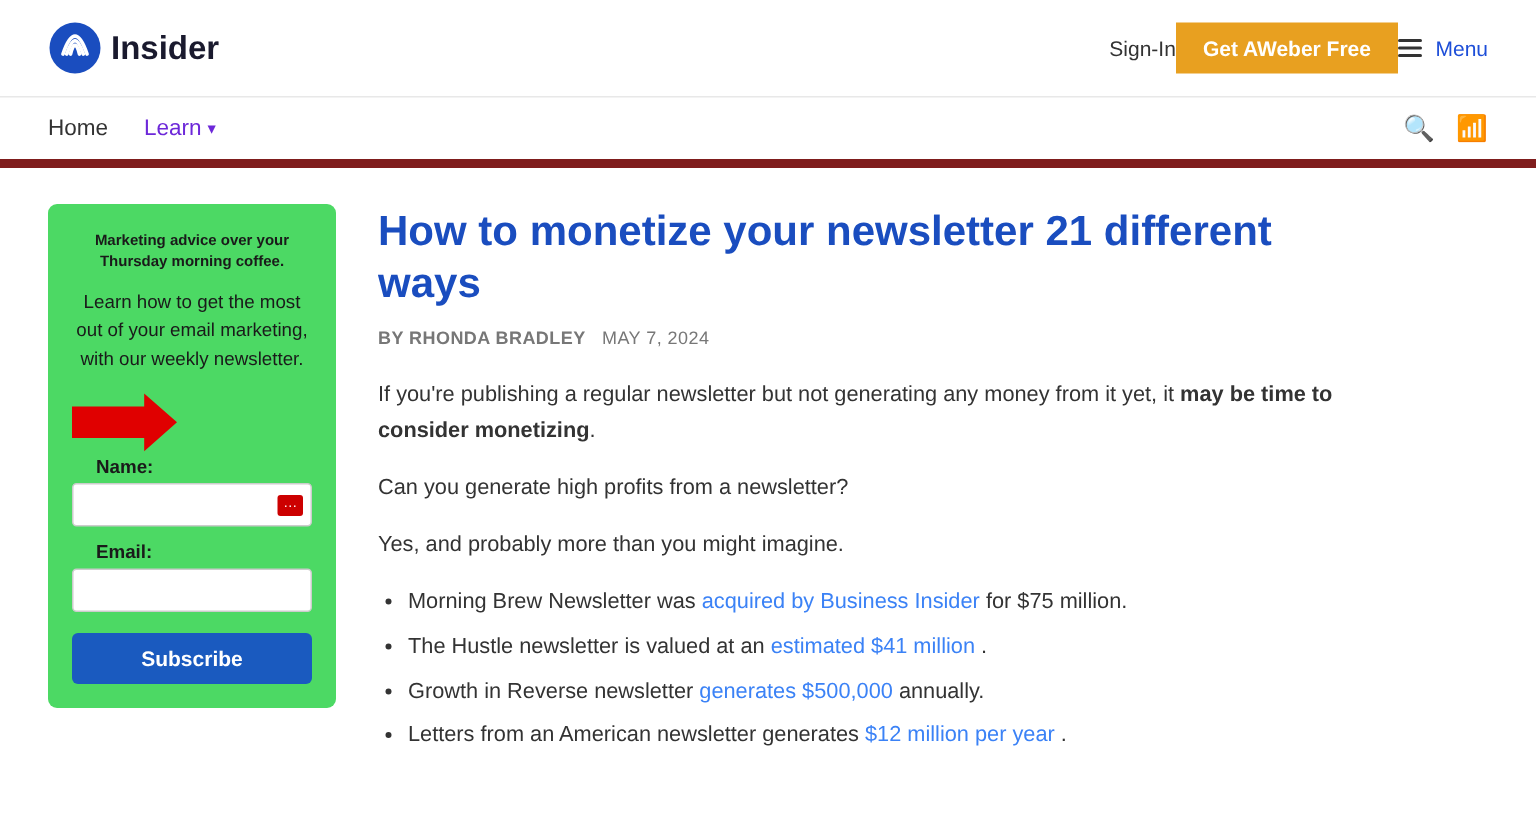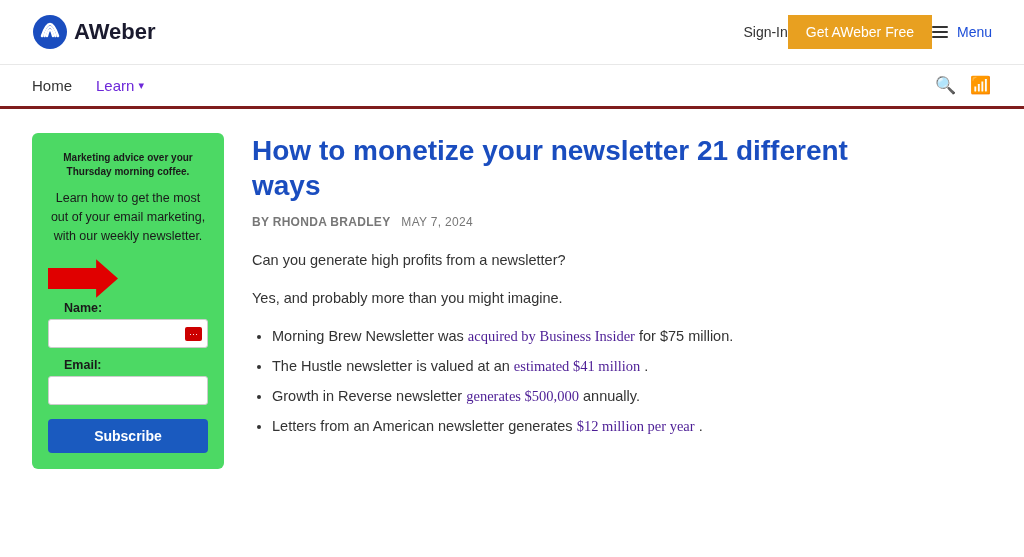--- a/index.html
+++ b/index.html
@@ -5,25 +5,25 @@
     * { box-sizing: border-box; margin: 0; padding: 0; }
     body { font-family: -apple-system, BlinkMacSystemFont, 'Segoe UI', Arial, sans-serif; background: #fff; color: #333; font-size: 15px; }
 
     
     .header { display: flex; align-items: center; justify-content: space-between; padding: 14px 32px; border-bottom: 1px solid #e8e8e8; }
     .logo-area { display: flex; align-items: center; gap: 6px; }
     .logo-icon { width: 36px; height: 36px; }
     .logo-text { font-size: 22px; font-weight: 700; color: #1a1a2e; }
     .header-right { display: flex; align-items: center; }
     .signin-link { color: #333; text-decoration: none; font-size: 14px; font-weight: 500; }
-    .get-aweber-btn { background: #e8a020; color: #fff; border: none; padding: 9px 18px; border-radius: 0; font-size: 14px; font-weight: 400; cursor: pointer; }
+    .get-aweber-btn { background: #e8a020; color: #fff; border: none; padding: 9px 18px; border-radius: 0; font-size: 14px; font-weight: 700; cursor: pointer; }
     .menu-btn { display: flex; align-items: center; gap: 5px; background: none; border: none; cursor: pointer; font-size: 14px; color: #1d4ed8; font-weight: 500; }
 
     
-    .nav { display: flex; align-items: center; justify-content: space-between; padding: 10px 32px; border-bottom: 3px solid #7f1d1d; }
+    .nav { display: flex; align-items: center; justify-content: space-between; padding: 10px 32px; border-bottom: 6px solid #7f1d1d; }
     .nav-left { display: flex; align-items: center; gap: 24px; }
     .nav-link { color: #333; text-decoration: none; font-size: 15px; }
     .nav-link-learn { display: flex; align-items: center; gap: 4px; color: #6d28d9; text-decoration: none; font-size: 15px; }
     .chevron-down { font-size: 11px; }
     .nav-right { display: flex; align-items: center; gap: 14px; }
     .search-icon-btn { background: none; border: none; cursor: pointer; font-size: 17px; color: #555; }
     .rss-icon { color: #555; font-size: 17px; }
 
     
     .main { display: flex; gap: 0; padding: 24px 32px; max-width: 1024px; }
@@ -45,42 +45,42 @@
 
     
     .article { flex: 1; max-width: 640px; }
     .article-title { font-size: 28px; font-weight: 800; color: #1a4dbf; line-height: 1.25; margin-bottom: 12px; }
     .article-meta { font-size: 12px; color: #777; margin-bottom: 20px; letter-spacing: 0.3px; }
     .article-meta strong { font-weight: 600; color: #777; }
     .article-body p { font-size: 14.5px; color: #333; line-height: 1.65; margin-bottom: 14px; }
     .article-body p strong { font-weight: 700; }
     .article-body ul { margin: 0 0 14px 20px; }
     .article-body ul li { font-size: 14.5px; color: #333; line-height: 1.65; margin-bottom: 6px; }
-    .article-body a { color: #4c1d95; text-decoration: none; font-family: Liberation Serif, serif; }
+    .article-body a { color: #3b82f6; text-decoration: none; }
 
     
     .ham-lines { display: flex; flex-direction: column; gap: 3px; margin-right: 4px; }
     .ham-line { width: 16px; height: 2px; background: #333; border-radius: 1px; }
   </style>
 </head>
 <body>
 
 <header class="header">
   <div class="logo-area">
 
     <svg class="logo-icon" viewBox="0 0 36 36" xmlns="http://www.w3.org/2000/svg">
       <circle cx="18" cy="18" r="17" fill="#1a4dbf"></circle>
 
       <g fill="none" stroke="#fff" stroke-width="2.5" stroke-linecap="round">
         <path d="M10 22 Q14 10 18 10 Q22 10 26 22"></path>
         <path d="M12.5 22 Q15.5 13 18 13 Q20.5 13 23.5 22"></path>
         <path d="M15 22 Q16.5 16 18 16 Q19.5 16 21 22"></path>
       </g>
     </svg>
-    <span class="logo-text">AWeber</span>
+    <span class="logo-text">Insider</span>
   </div>
   <div class="header-right">
     <a class="signin-link" href="#">Sign-In</a>
     <button class="get-aweber-btn">Get AWeber Free</button>
     <button class="menu-btn">
       <div class="ham-lines">
         <div class="ham-line"></div>
         <div class="ham-line"></div>
         <div class="ham-line"></div>
       </div>
@@ -140,20 +140,24 @@
   </aside>
 
   <article class="article">
     <h1 class="article-title">How to monetize your newsletter 21 different ways</h1>
     <div class="article-meta">
       <strong>BY RHONDA BRADLEY</strong>
       &nbsp;
       <span>MAY 7, 2024</span>
     </div>
     <div class="article-body">
+      <p>
+        <span>If you're publishing a regular newsletter but not generating any money from it yet, it</span>
+        <strong>may be time to consider monetizing</strong><span>.</span>
+      </p>
       <p>Can you generate high profits from a newsletter?</p>
       <p>Yes, and probably more than you might imagine.</p>
       <ul>
         <li>
           <span>Morning Brew Newsletter was </span>
           <a href="#">acquired by Business Insider</a>
           <span> for $75 million.</span>
         </li>
         <li>
           <span>The Hustle newsletter is valued at an </span>

